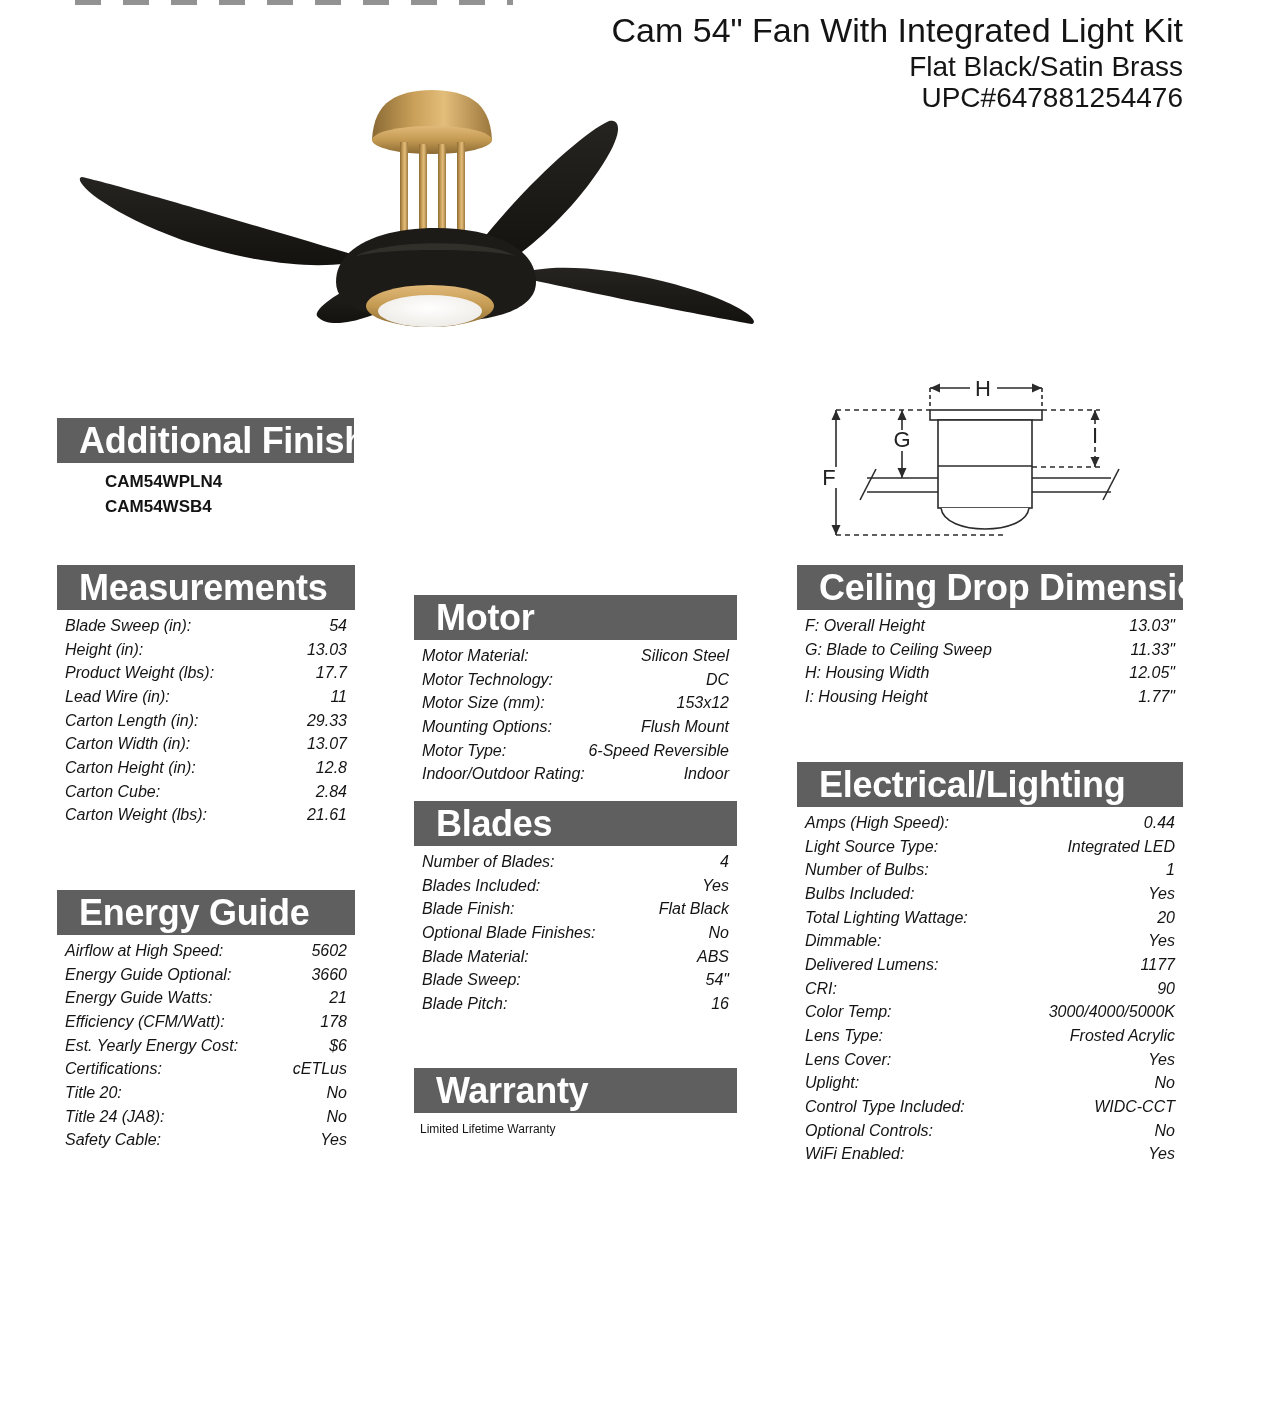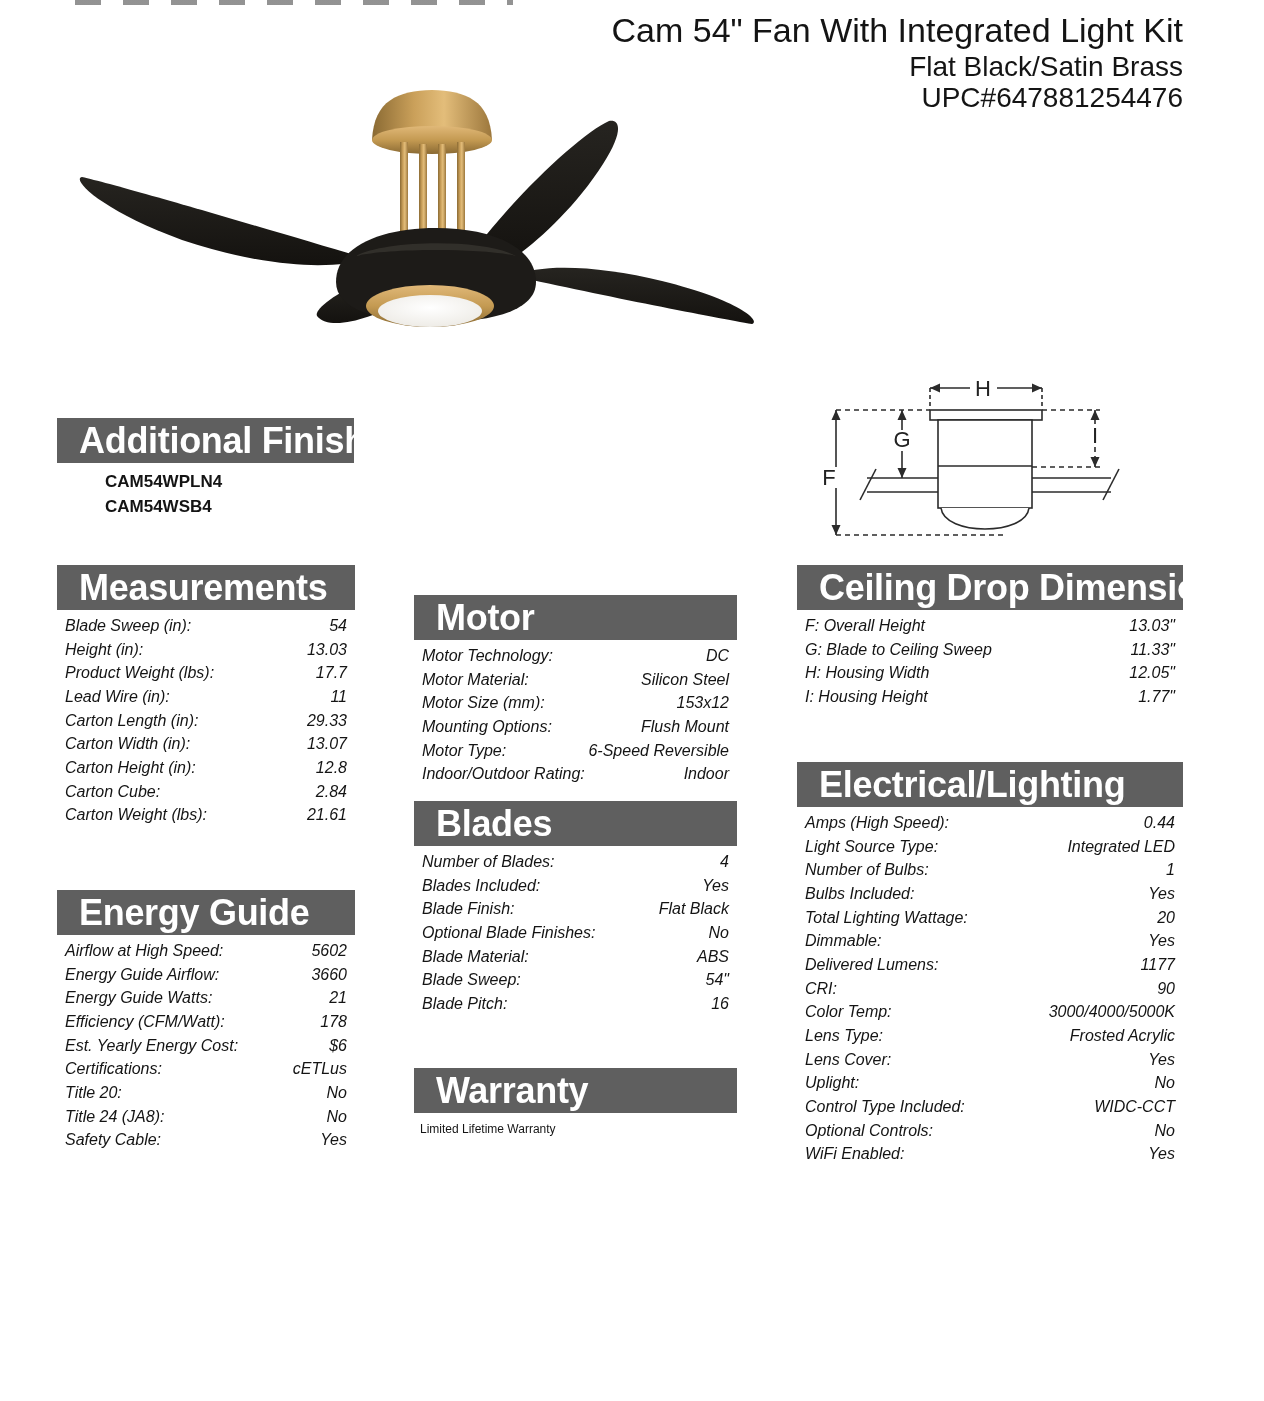--- a/index.html
+++ b/index.html
@@ -210,30 +210,30 @@
         <span class="val">21.61</span>
       </div>
     </div>
 </div>
 
 <div class="sec" style="left:414px;top:595px;width:323px;">
   <div class="sec-header">Motor</div>
   <div class="spec-rows">
 
       <div class="spec-row">
+        <span class="lbl">Motor Material:</span>
+        <span class="val">Silicon Steel</span>
+      </div>
+
+      <div class="spec-row">
         <span class="lbl">Motor Technology:</span>
         <span class="val">DC</span>
       </div>
 
       <div class="spec-row">
-        <span class="lbl">Motor Material:</span>
-        <span class="val">Silicon Steel</span>
-      </div>
-
-      <div class="spec-row">
         <span class="lbl">Motor Size (mm):</span>
         <span class="val">153x12</span>
       </div>
 
       <div class="spec-row">
         <span class="lbl">Mounting Options:</span>
         <span class="val">Flush Mount</span>
       </div>
 
       <div class="spec-row">
@@ -399,21 +399,21 @@
 <div class="sec" style="left:57px;top:890px;width:298px;">
   <div class="sec-header">Energy Guide</div>
   <div class="spec-rows">
 
       <div class="spec-row">
         <span class="lbl">Airflow at High Speed:</span>
         <span class="val">5602</span>
       </div>
 
       <div class="spec-row">
-        <span class="lbl">Energy Guide Airflow:</span>
+        <span class="lbl">Energy Guide Optional:</span>
         <span class="val">3660</span>
       </div>
 
       <div class="spec-row">
         <span class="lbl">Energy Guide Watts:</span>
         <span class="val">21</span>
       </div>
 
       <div class="spec-row">
         <span class="lbl">Efficiency (CFM/Watt):</span>

